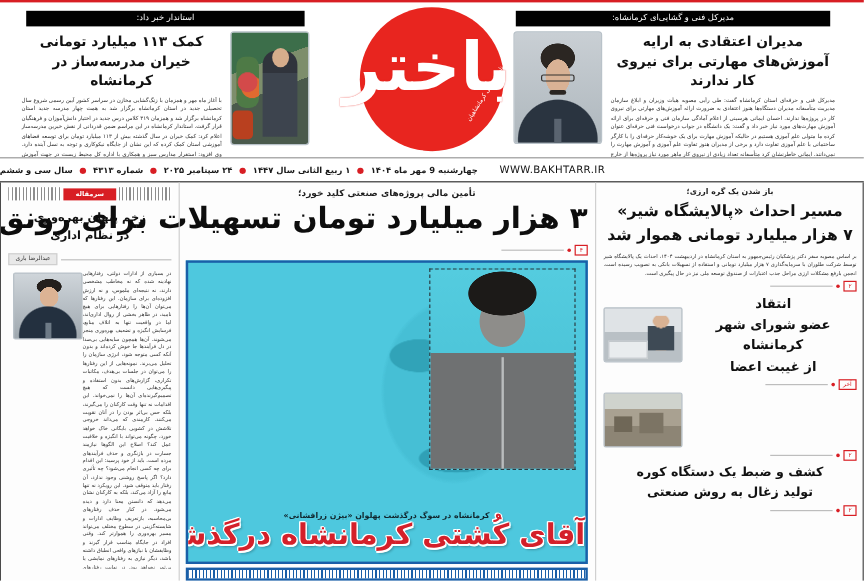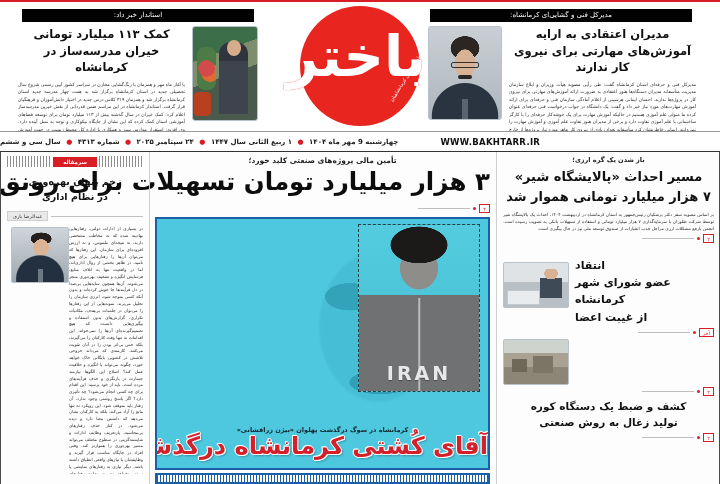--- a/index.html
+++ b/index.html
@@ -135,22 +135,22 @@
     border-bottom: 1.5px solid #333;
     display: flex; align-items: center;
     background: #fff;
   }
   .infobar .dateline {
     font-size: 7px; font-weight: bold; color: #1a1a1a;
     margin-right: 14px; white-space: nowrap;
   }
   .infobar .dot { color: #d81e24; padding: 0 3px; }
   .infobar .site {
-    margin-left: 28px; margin-right: auto;
-    font-size: 8.5px; font-weight: bold; color: #111;
+    margin-left: 4px; margin-right: auto;
+    font-size: 8.5px; font-weight: normal; color: #111;
     direction: ltr; letter-spacing: .3px;
   }
 
   
   .main {
     position: absolute; top: 152px; left: 0;
     width: 720px; height: 332px;
     display: flex; flex-direction: row-reverse;
   }
 
@@ -278,22 +278,22 @@
   .lc-kicker { text-align:center; font-size:6.5px; font-weight:bold; color:#202020; }
   .lc-head {
     text-align:center; font-size:13px; font-weight:bold; color:#111;
     line-height:1.5; margin-top:3px;
   }
   .lc-body {
     font-size:4.4px; color:#2d2d2d; line-height:1.62; text-align:justify;
     margin-top:5px; max-height:36px; overflow:hidden;
   }
   .lc-item { display:flex; flex-direction:row-reverse; gap:6px; align-items:center; }
-  .lc-item-text { flex:1; text-align:left; font-size:11px; font-weight:bold;
-      color:#111; line-height:1.55;margin-top:12px; }
+  .lc-item-text { flex:1; text-align:center; font-size:11px; font-weight:bold;
+      color:#111; line-height:1.55; }
   .lc-thumb { width:66px; height:46px; flex:none; border:1px solid #b9c2c9;
       border-radius:2px; overflow:hidden; position:relative; background:#c3c9ce; }
   .thumb-office { position:absolute; inset:0; background:
       linear-gradient(#dfe3e6 0 44%, #b9c0c5 44% 100%);
   }
   .thumb-office .p { position:absolute; right:10%; top:12%; width:34%; height:66%;
       background:radial-gradient(ellipse 40% 26% at 50% 16%, #d9b293 0 76%, rgba(0,0,0,0) 78%),
       linear-gradient(180deg, rgba(0,0,0,0) 0 30%, #3e4a55 30% 100%); }
   .thumb-office .d { position:absolute; left:4%; bottom:6%; width:52%; height:34%;
       background:#e9ecee; border:1px solid #c3c8cc; }
@@ -405,21 +405,20 @@
         <div class="pagemark">۴</div>
         <div class="pagemark-dot"></div>
         <div class="pagemark-line"></div>
       </div>
 
       <div class="feature">
         <div class="feat-bgface"></div>
         <div class="feat-portrait">
           <div class="wrestler">
             <div class="zip"></div>
-            <div class="iran">IRAN</div>
           </div>
         </div>
 
         <div class="feat-caption">کرمانشاه در سوگ درگذشت پهلوان «بیژن زرافشانی»</div>
         <div class="feat-head">آقای کُشتی کرمانشاه درگذشت</div>
       </div>
 
       <div class="barcode-band"></div>
     </div>
 

